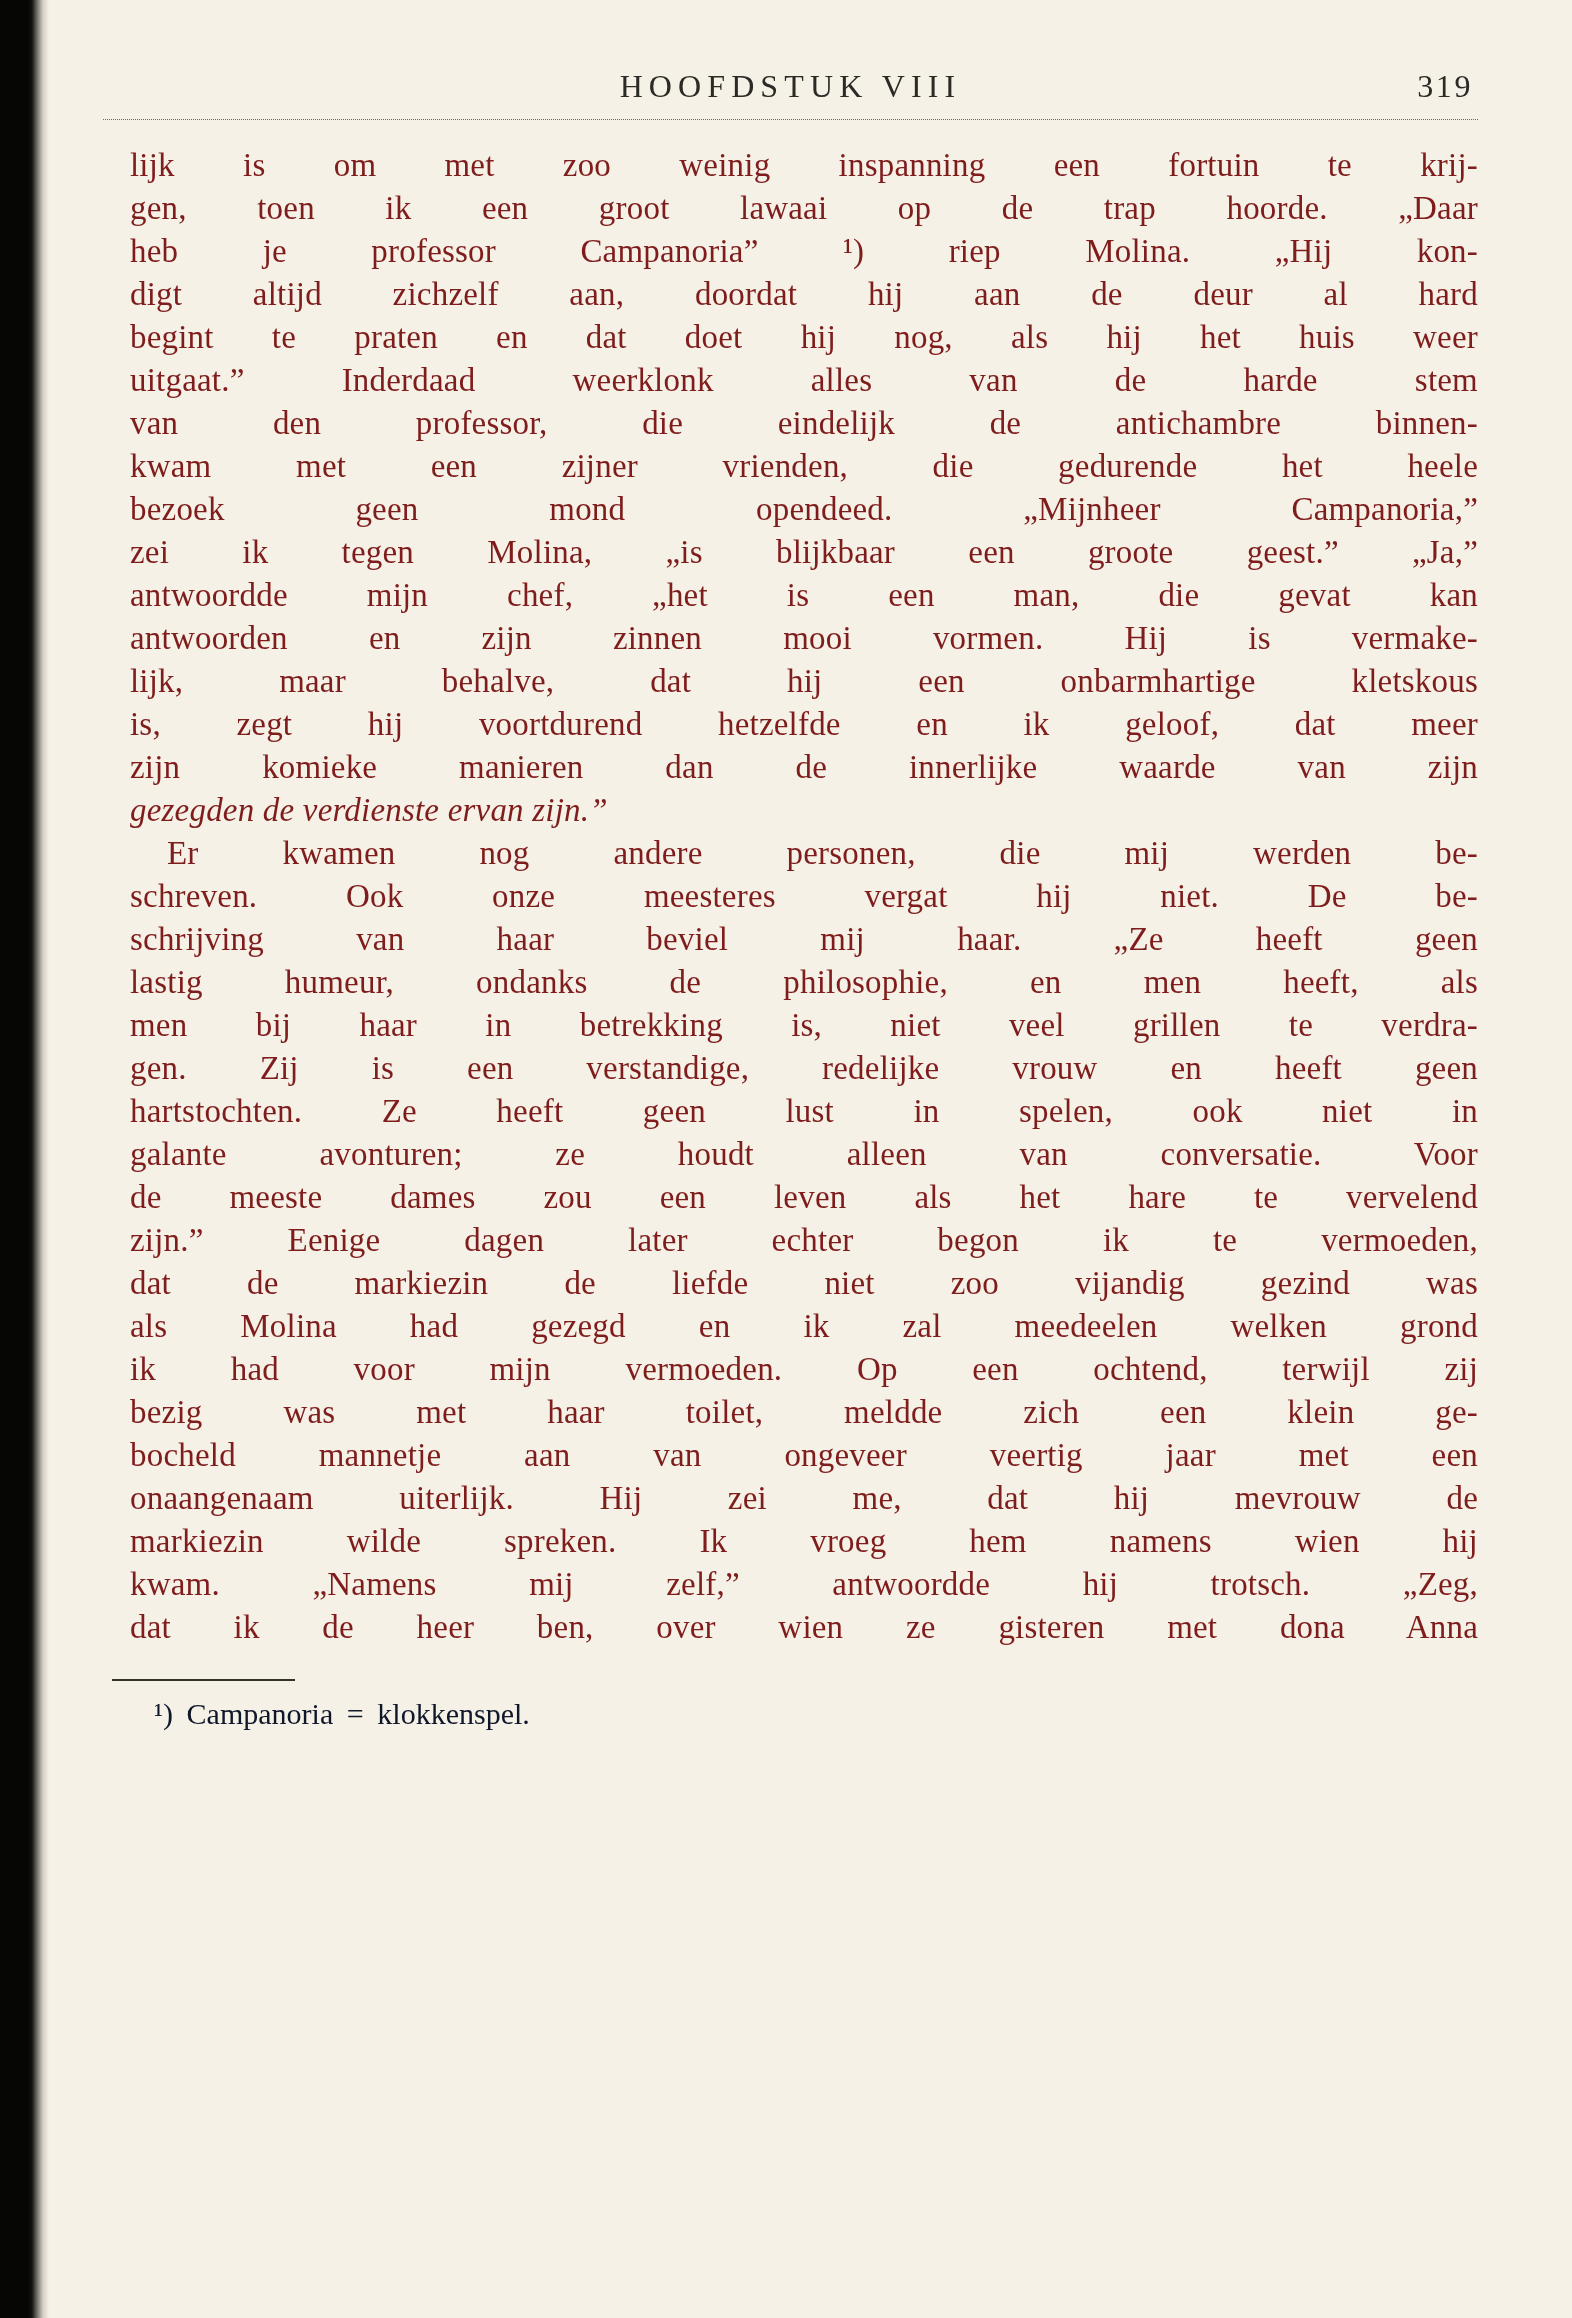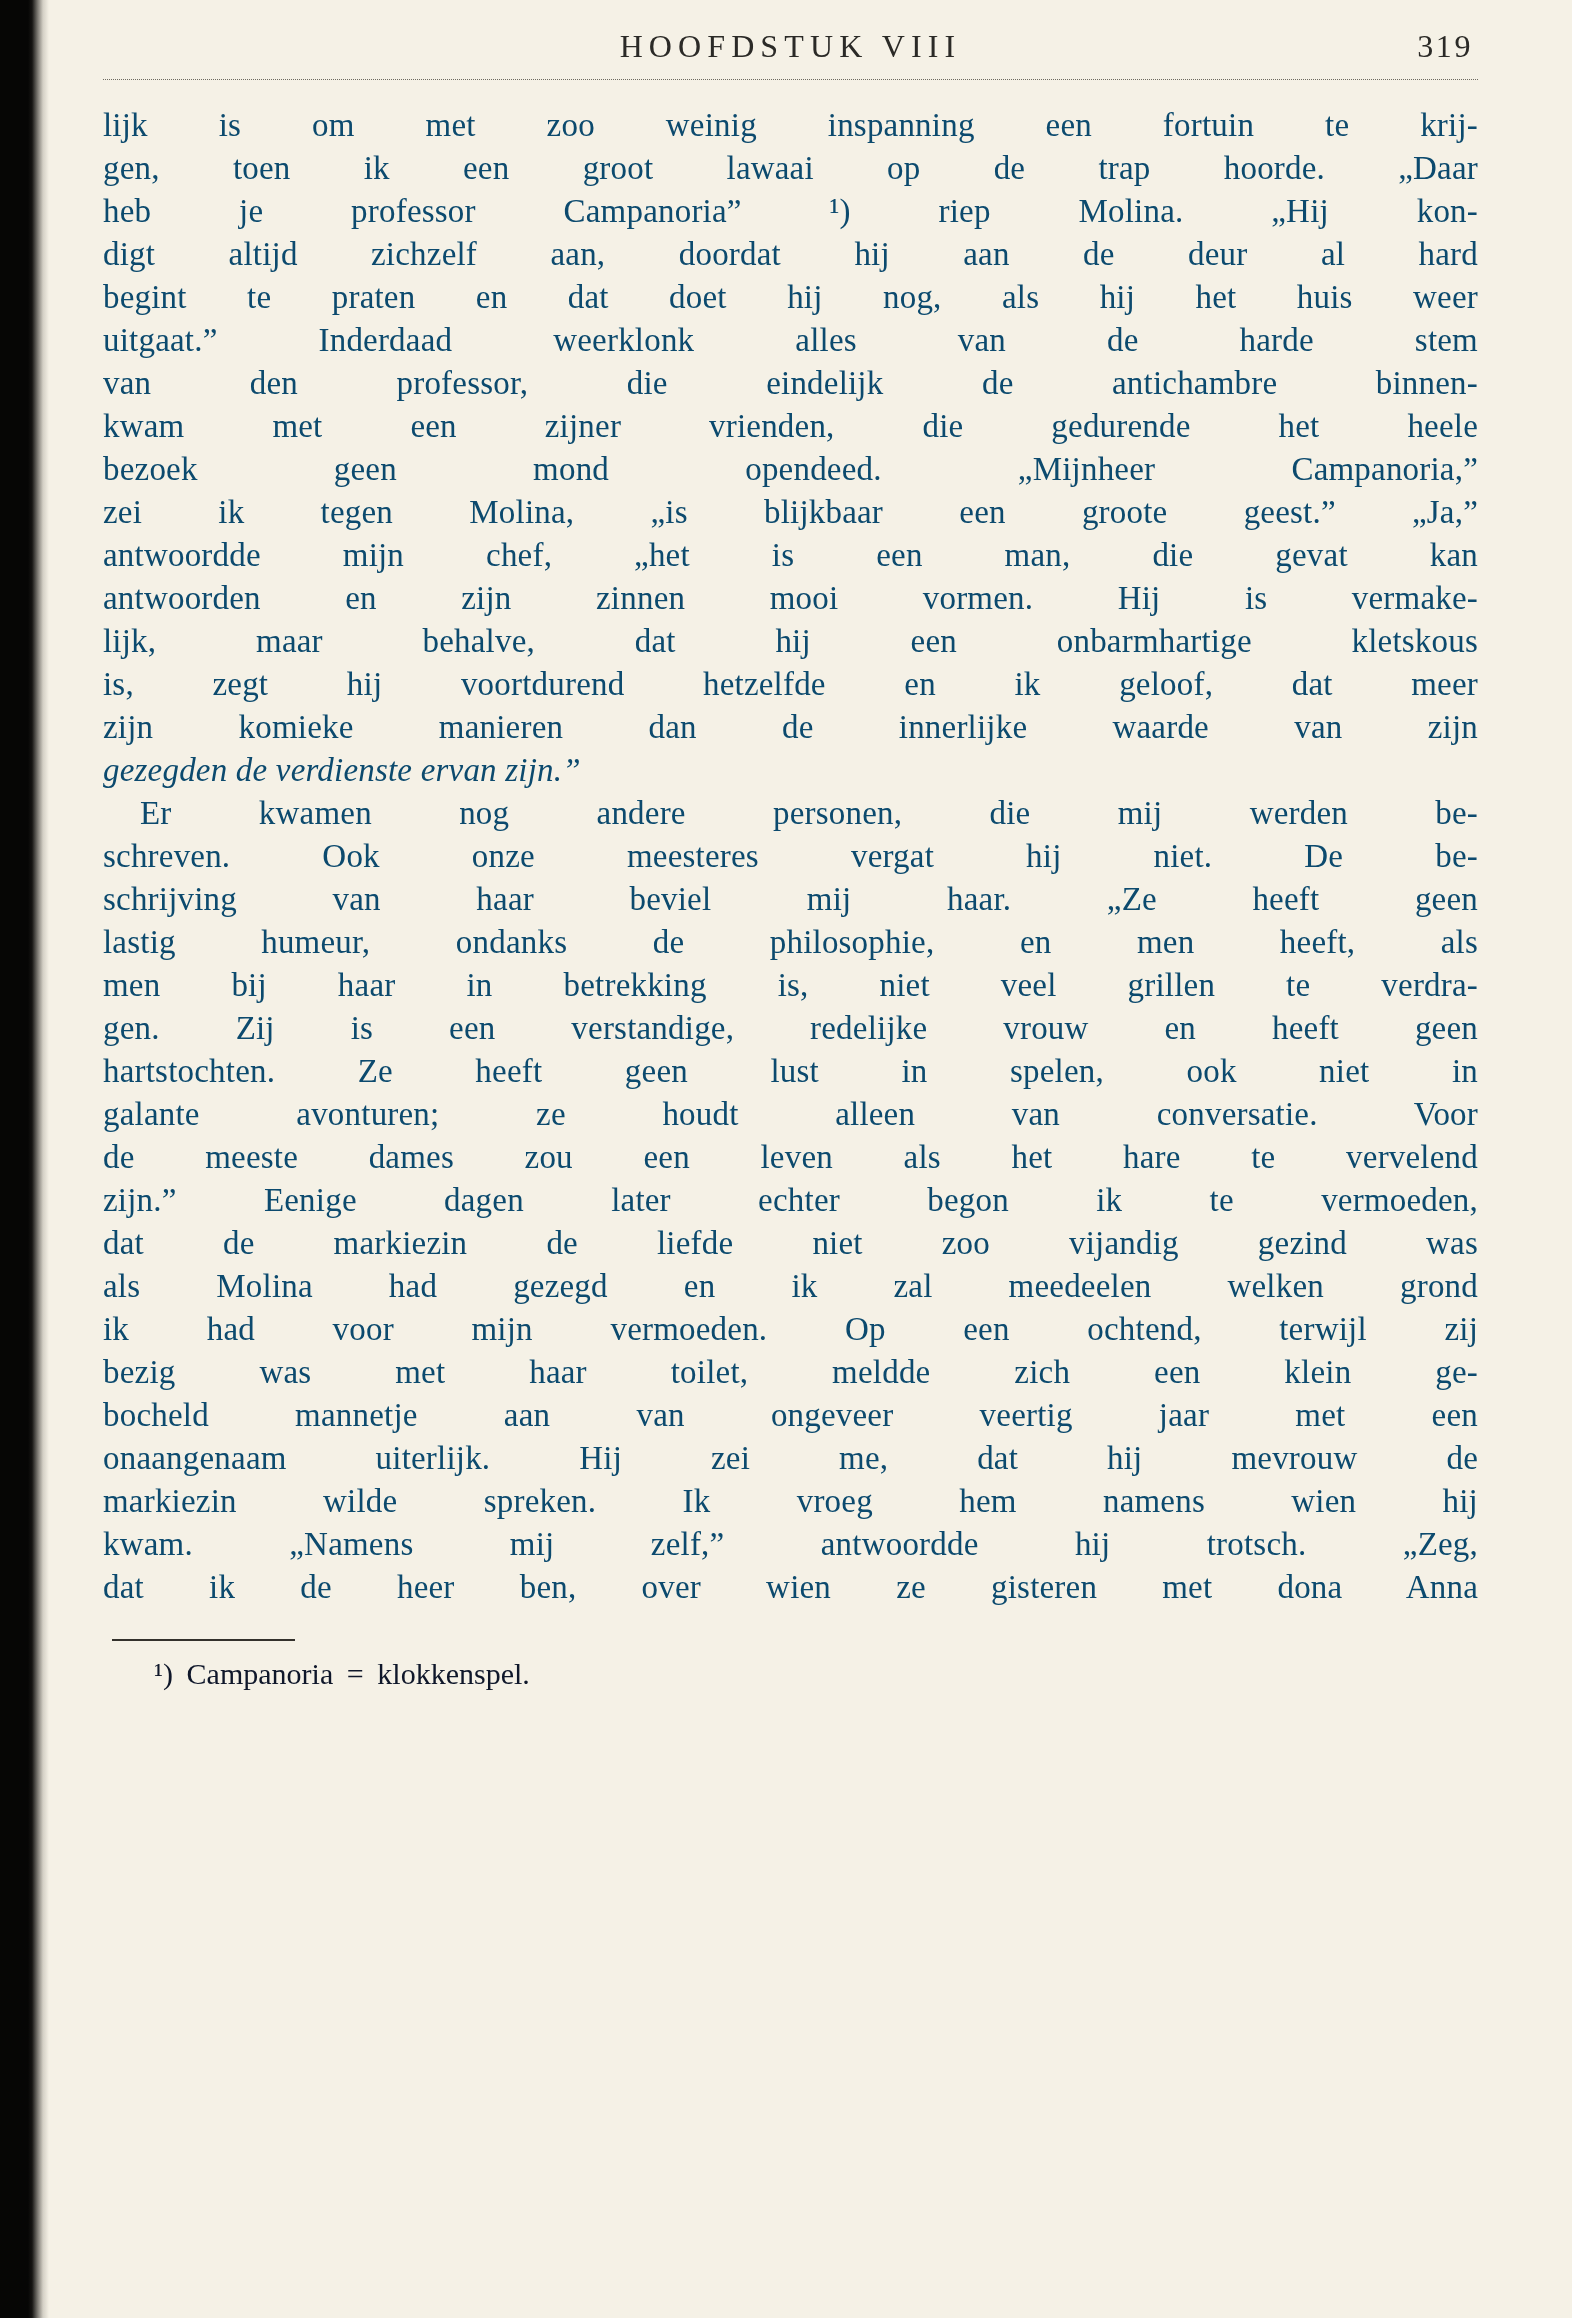--- a/index.html
+++ b/index.html
@@ -29,21 +29,21 @@
       rgba(60,57,50,0.0) 49px);
   }
   .content {
     position: absolute;
     left: 103px;
     top: 0;
     width: 1375px;
   }
   .header {
     position: relative;
-    margin-top: 28px;
+    margin-top: 68px;
     height: 40px;
     font-size: 32px;
     color: #2b2a27;
   }
   .chapter {
     display: block;
     text-align: center;
     letter-spacing: 6.1px;
   }
   .pagenum {
@@ -54,22 +54,23 @@
   }
   .header-rule {
     margin-top: 11.3px;
     height: 0;
     border-top: 1.7px dotted #6e6a60;
   }
   .body-text {
     margin-top: 23.6px;
     font-size: 33px;
     line-height: 43px;
-    color: #0c4a6e;
+    color: #7f1d1d;
     letter-spacing: 0.2px;
+    margin-left: 27px;
   }
   .line {
     text-align: justify;
     text-align-last: justify;
   }
   .paragraph:not(.flush-last) .line:last-child {
     text-align-last: left;
     font-style: italic;
   }
   .paragraph.indent .line:first-child {

